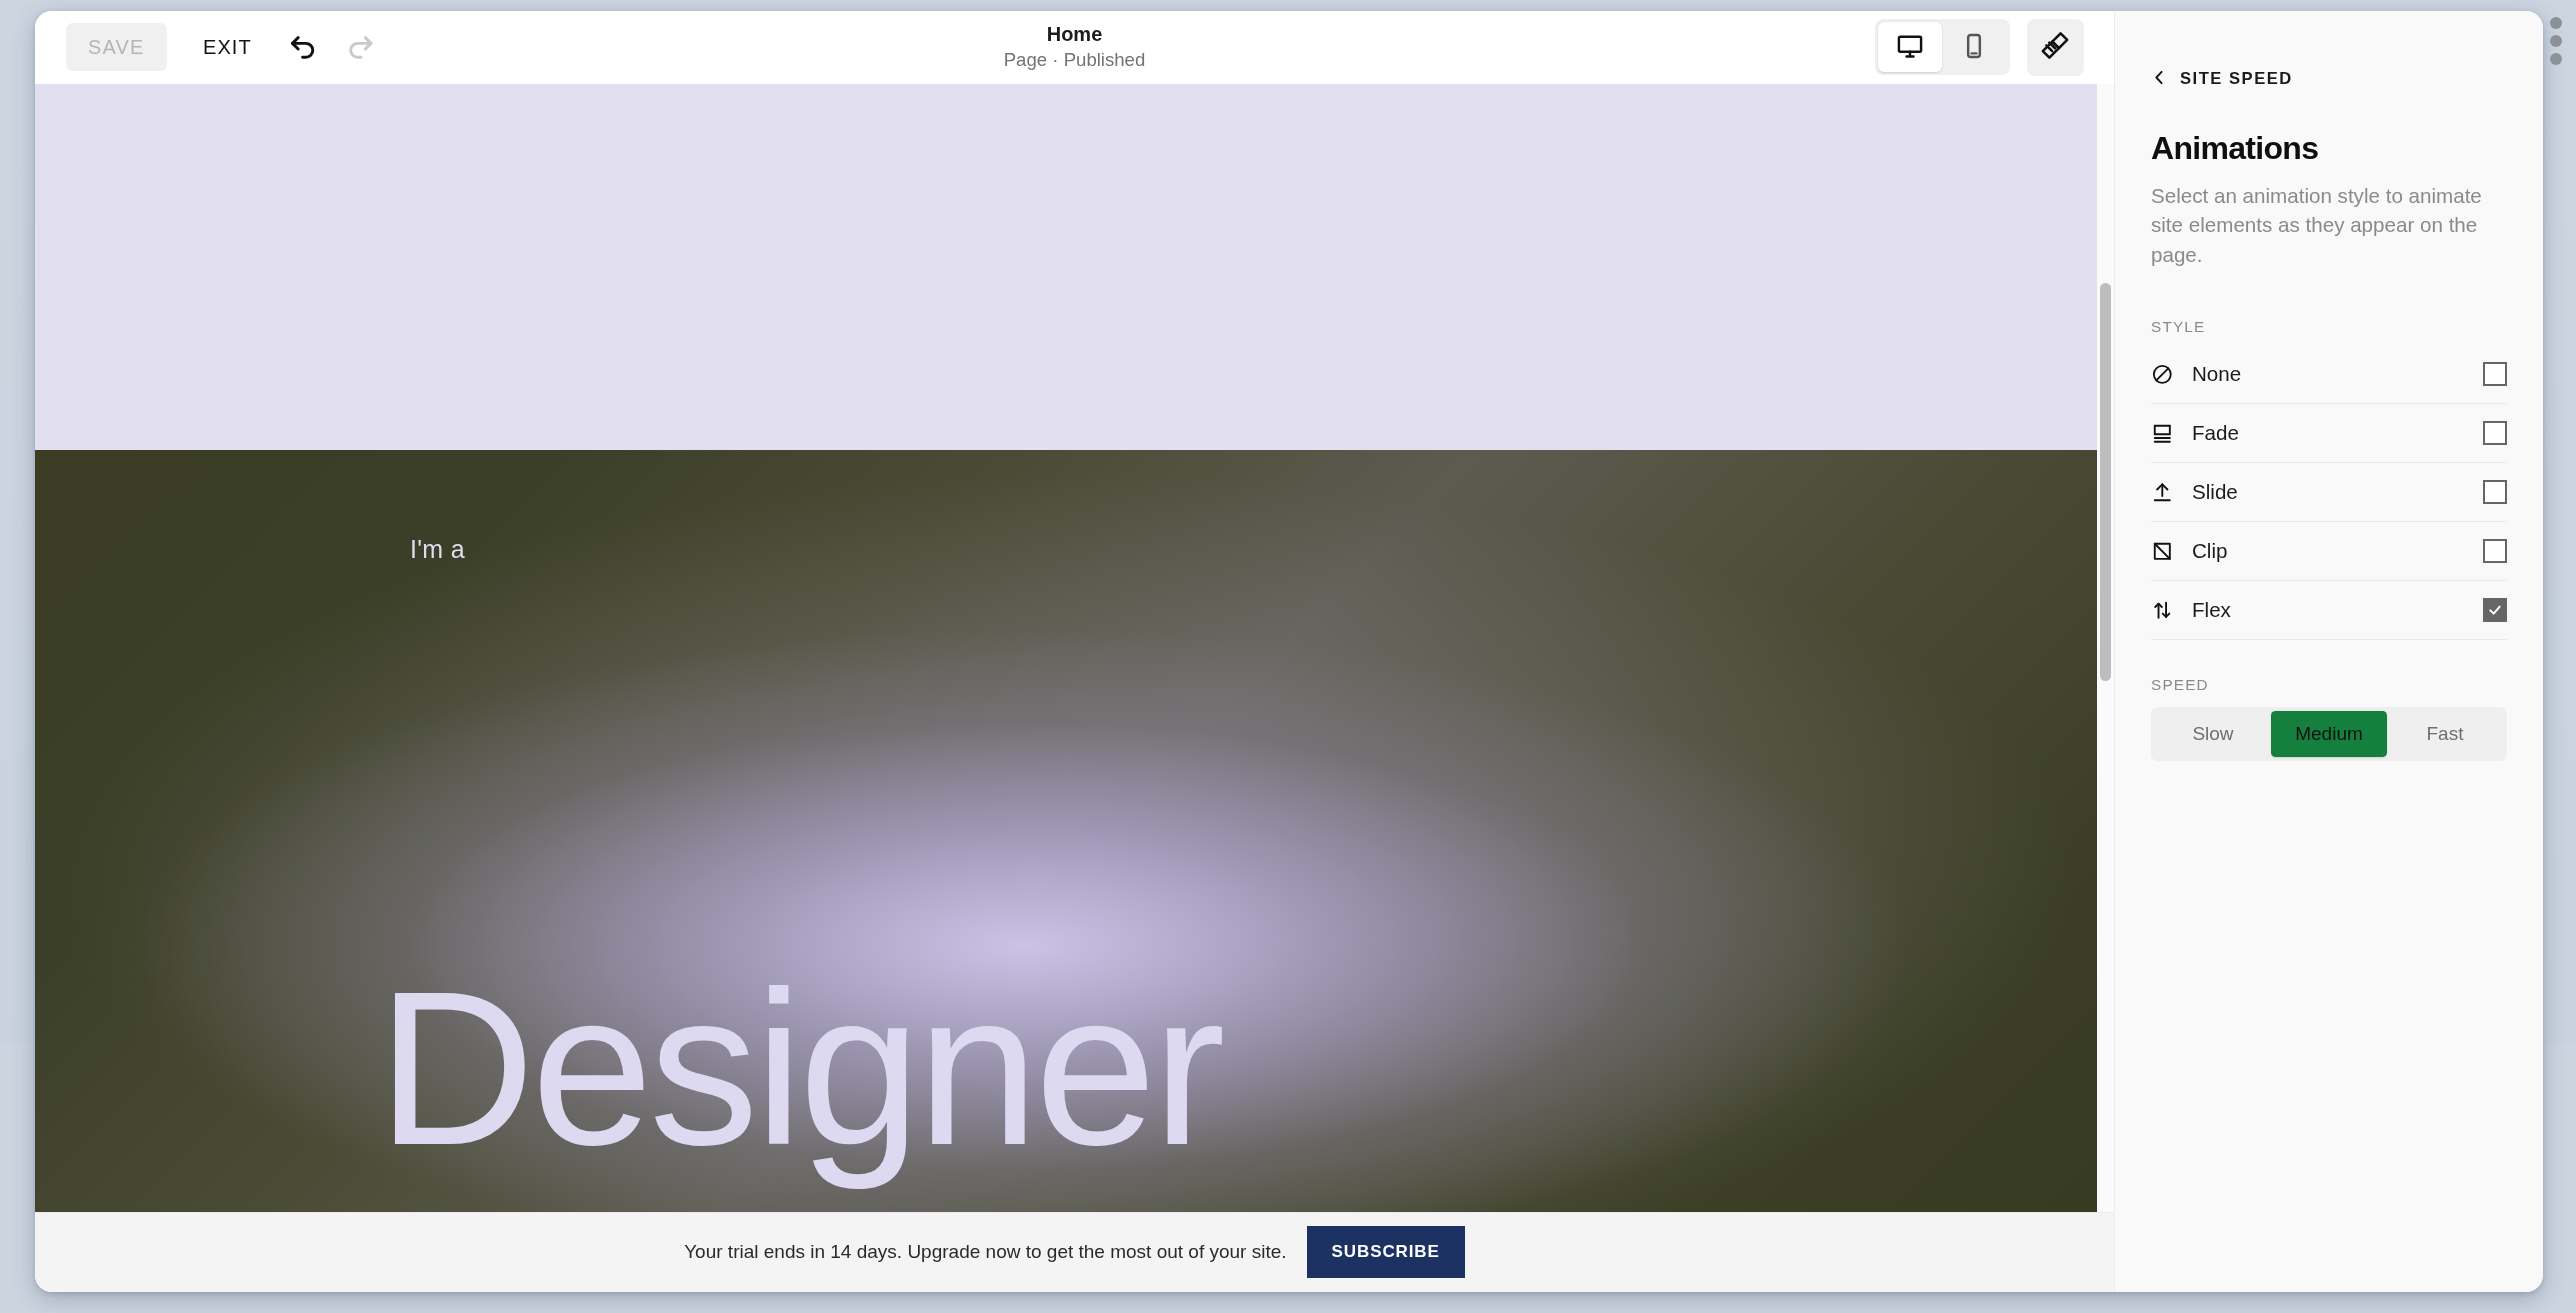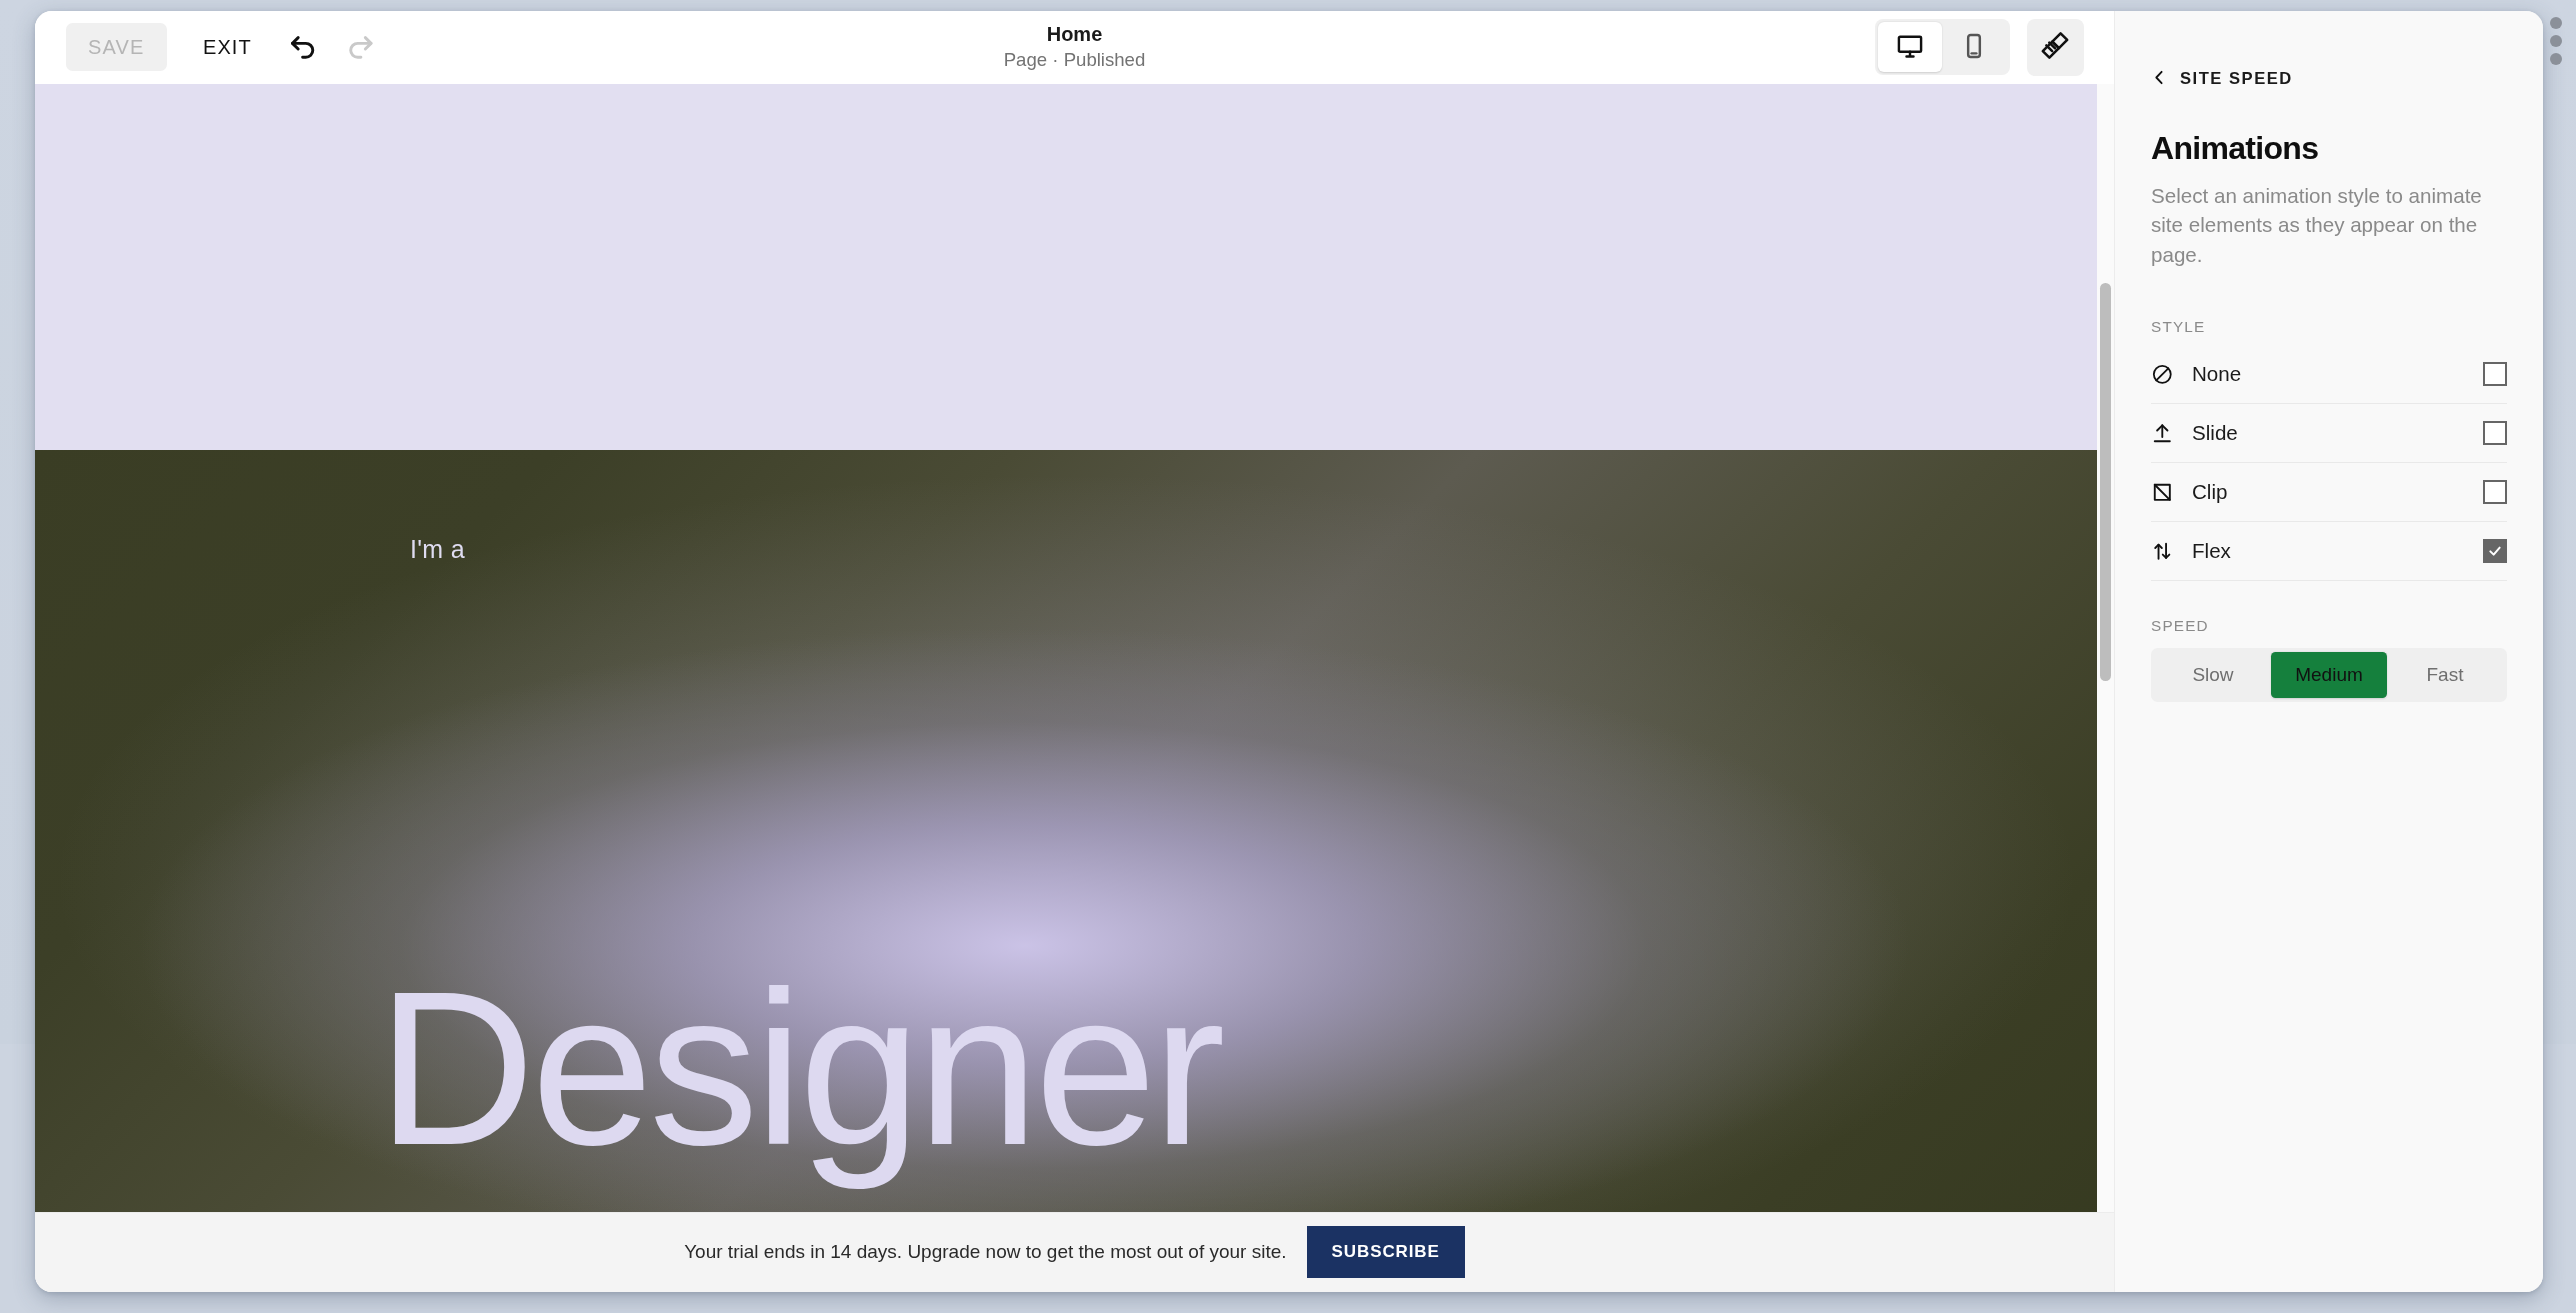--- a/index.html
+++ b/index.html
@@ -459,20 +459,33 @@
                 <circle cx="12" cy="12" r="9"></circle>
                   <path d="M5.6 18.4 L18.4 5.6"></path>
               </svg>
             </span>
             <span class="lbl">None</span>
             <span class="cbox">
               
             </span>
           </div>
 
+          <div class="style-row">
+            <span class="ico">
+              <svg width="22.6" height="22.6" viewBox="0 0 24 24" fill="none" stroke="#111" stroke-width="2" stroke-linecap="round">
+                <path d="M4 4 H20 V13 H4 Z"></path>
+                  <path d="M4 17 H20"></path>
+                  <path d="M4 21 H20"></path>
+              </svg>
+            </span>
+            <span class="lbl">Fade</span>
+            <span class="cbox">
+              
+            </span>
+          </div>
 
 
           <div class="style-row">
             <span class="ico">
               <svg width="22.6" height="22.6" viewBox="0 0 24 24" fill="none" stroke="#111" stroke-width="2" stroke-linecap="round" stroke-linejoin="round">
                 <path d="M12 3.5 V16"></path>
                   <path d="M6.5 9 L12 3.5 L17.5 9"></path>
                   <path d="M4 20.5 H20"></path>
               </svg>
             </span>

